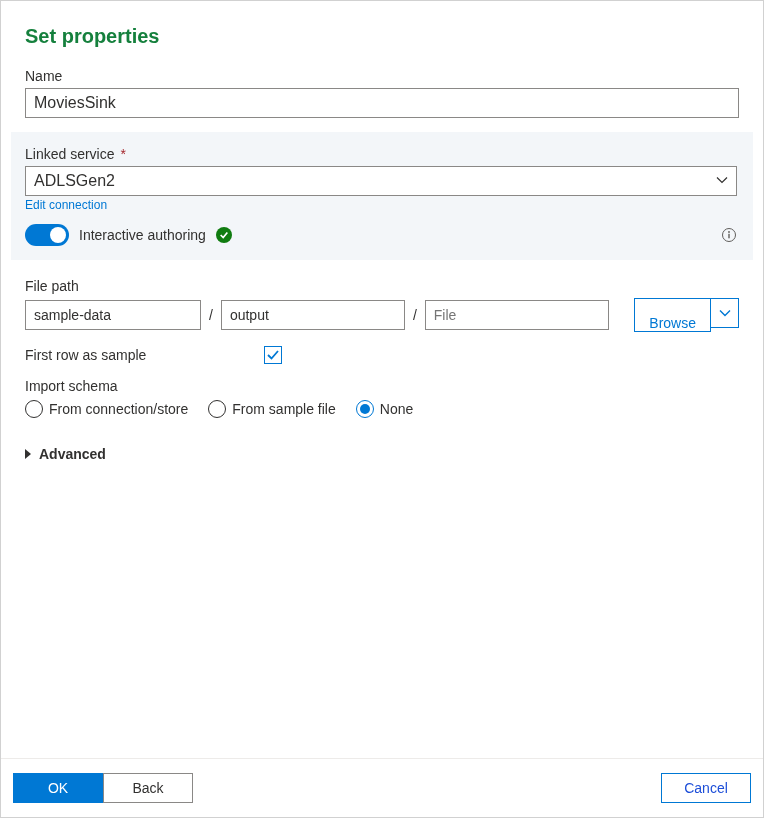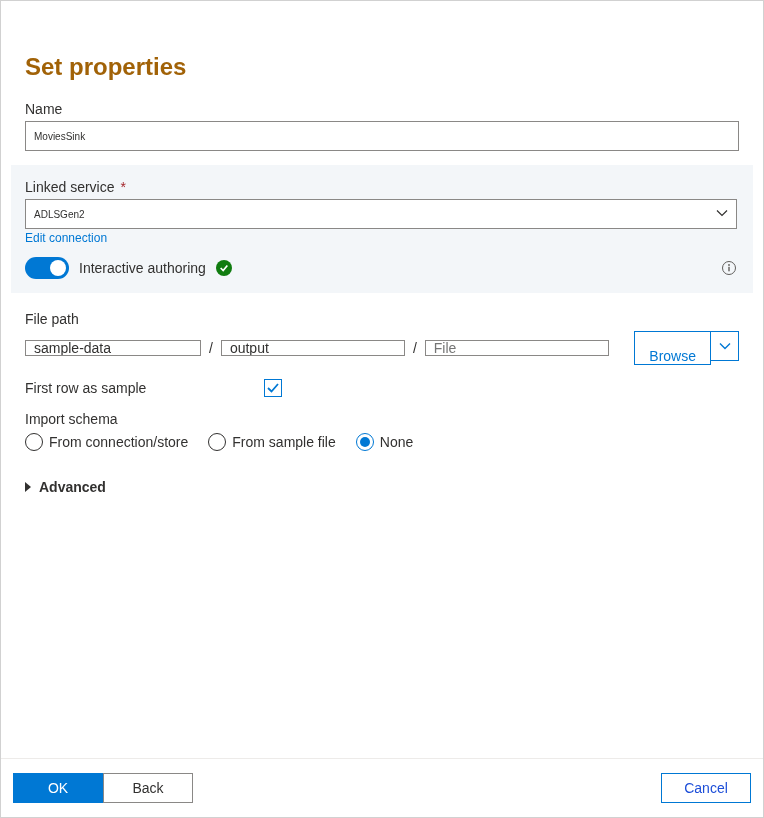--- a/index.html
+++ b/index.html
@@ -9,45 +9,44 @@
       color: #323130;
       background: #fff;
       width: 764px;
       height: 818px;
       border: 1px solid #d1d1d1;
       display: flex;
       flex-direction: column;
     }
     .panel-header {
       padding: 24px 24px 10px 24px;
-      font-size: 24px;
+      font-size: 20px;
       font-weight: 600;
-      color: #a16207;
-      margin-top: 28px;
+      color: #15803d;
     }
     .panel-body {
       flex: 1;
       overflow: auto;
       padding: 10px 24px 24px 24px;
     }
     .field { margin-bottom: 14px; }
     .field-label {
       font-size: 14px;
       font-weight: 400;
       color: #323130;
       margin-bottom: 4px;
       display: block;
     }
     .required { color: #a4262c; margin-left: 2px; }
     .text-input, .select-input {
       width: 100%;
       height: 30px;
       border: 1px solid #8a8886;
       padding: 0 8px;
-      font-size: 10px;
+      font-size: 16px;
       font-family: inherit;
       background: #fff;
       color: #323130;
     }
     .text-input::placeholder { color: #767676; }
     .select-input {
       display: flex;
       align-items: center;
       justify-content: space-between;
       cursor: pointer;
@@ -103,21 +102,21 @@
       width: 16px; height: 16px;
       color: #605e5c;
       cursor: pointer;
     }
     .file-path-row {
       display: flex;
       align-items: center;
       gap: 8px;
     }
     .path-input {
-      height: 16px;
+      height: 30px;
       border: 1px solid #8a8886;
       padding: 0 8px;
       font-size: 14px;
       font-family: inherit;
       background: #fff;
       color: #323130;
     }
     .path-container { width: 176px; flex-shrink: 0; }
     .path-directory { width: 184px; flex-shrink: 0; }
     .path-file { width: 184px; flex-shrink: 0; }

